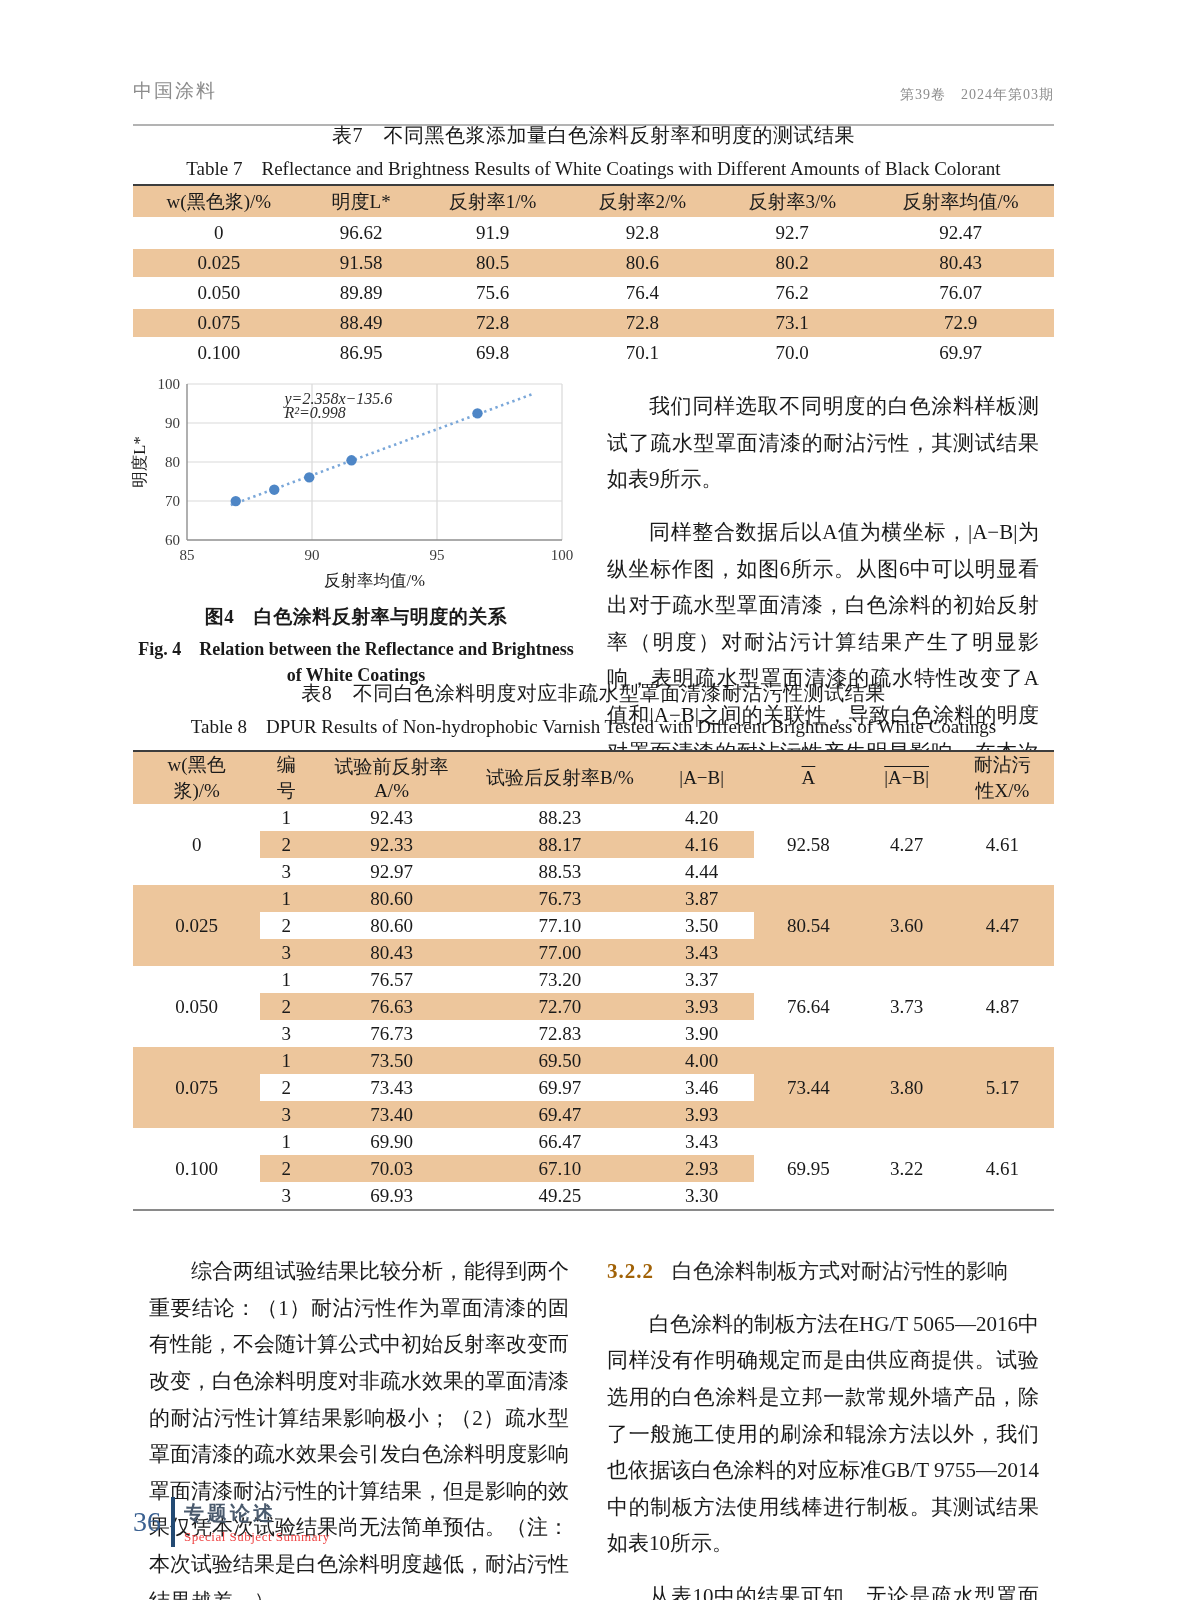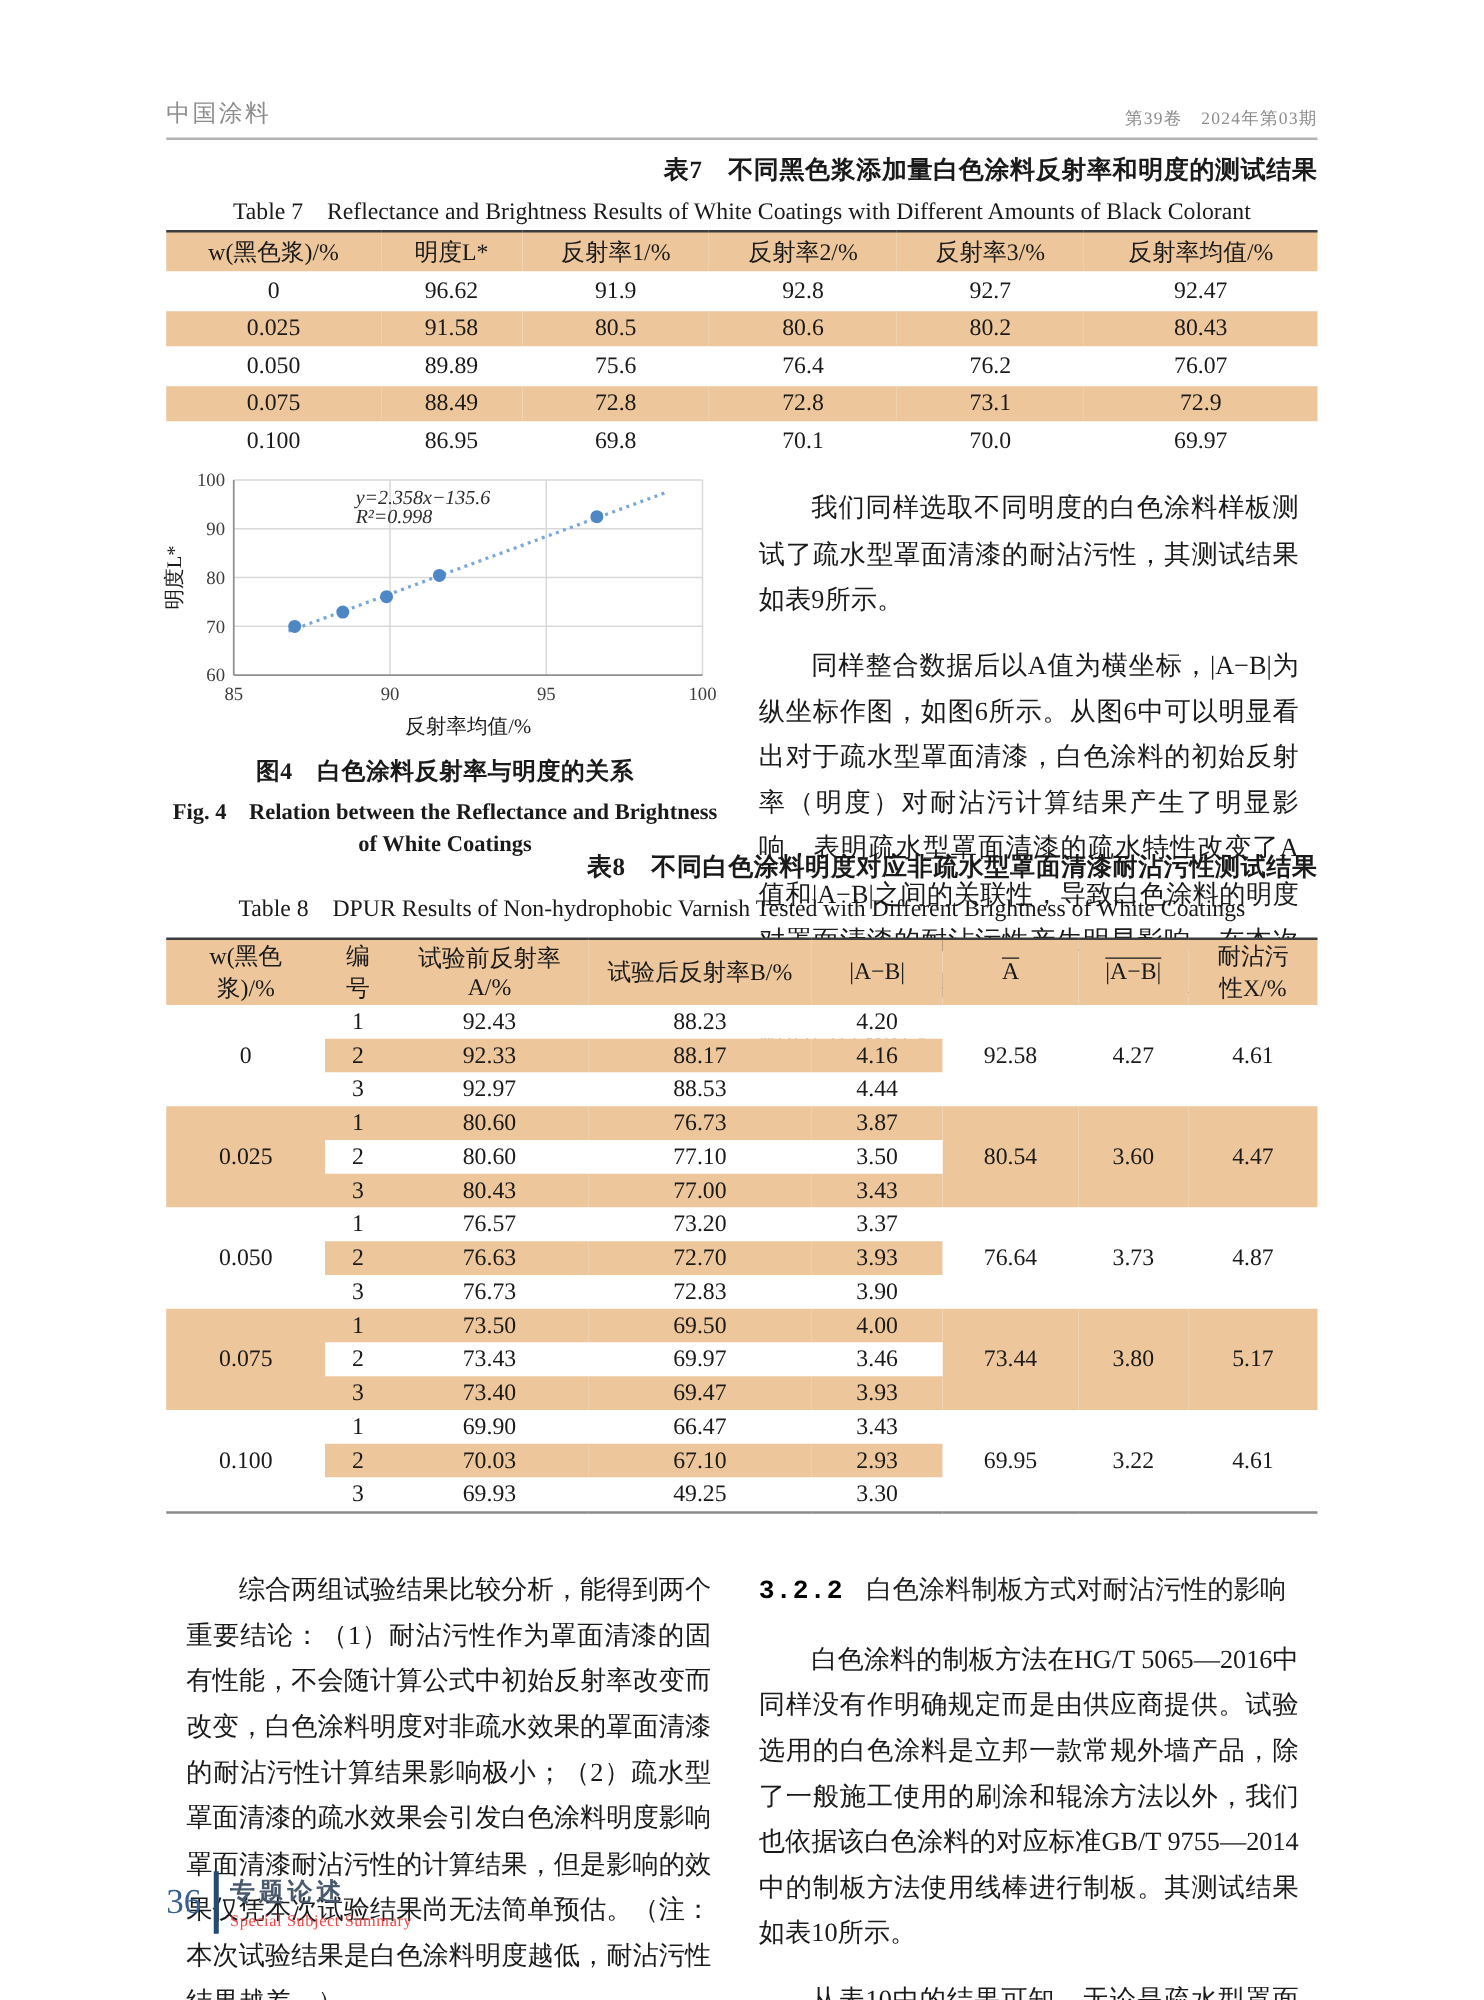--- a/index.html
+++ b/index.html
@@ -2,27 +2,27 @@
 <html><head>
 <meta charset="utf-8">
 <style>
   html,body{margin:0;padding:0;background:#ffffff;}
   .page{position:relative;width:1187px;height:1600px;background:#ffffff;overflow:hidden;
         font-family:"Liberation Serif","DejaVu Serif",serif;color:#1a1a1a;}
 
   
   .jheader{position:absolute;left:133px;right:133px;top:68px;height:36px;
            display:flex;justify-content:space-between;align-items:flex-end;
-           border-bottom:2px solid #b3b3b3;padding-bottom:6px;
+           border-bottom:2px solid #b3b3b3;padding-bottom:20px;
            font-size:19px;color:#8c8c8c;letter-spacing:2px;}
   .jheader .right{letter-spacing:1px;font-size:14px;}
 
   
   .tbl-titles{position:absolute;left:133px;width:921px;text-align:center;}
-  .tbl-titles .zh{font-size:20px;font-weight:bold;letter-spacing:.5px;text-align:right;}
+  .tbl-titles .zh{font-size:20px;font-weight:normal;letter-spacing:.5px;}
   .tbl-titles .en{font-size:19px;font-weight:normal;margin-top:7px;}
 
   
   table.datatbl{border-collapse:collapse;width:921px;font-size:19px;
                 border-top:2px solid #3d3d3d;border-bottom:2px solid #8a8a8a;}
   table.datatbl th{background:#edc69c;font-weight:normal;height:31px;text-align:center;padding:0 14px;}
   table.datatbl td{height:28px;text-align:center;padding:0 2px;}
   #table7{position:absolute;left:133px;top:184px;}
   #table7 th,#table7 td{border-bottom:2px solid #fff;}
   #table7 tr.alt td{background:#edc69c;}
@@ -38,21 +38,21 @@
   .figcap-zh{font-size:19px;font-weight:bold;text-align:center;margin-top:10px;letter-spacing:.5px;}
   .figcap-en{font-size:18px;font-weight:bold;text-align:center;margin-top:6px;line-height:1.45;}
 
   
   .coltext{font-size:21px;line-height:1.745;text-align:justify;}
   .coltext p{margin:16px;text-indent:2em;}
   .rtop{position:absolute;left:591px;top:372px;width:464px;}
   .bl{position:absolute;left:133px;top:1237px;width:452px;}
   .br{position:absolute;left:591px;top:1237px;width:464px;}
   .sechead{font-size:21px;margin:0 0 1px 0;}
-  .secno{color:#000000;font-family:Liberation Mono, monospace;
+  .secno{color:#a16207;font-family:Liberation Serif, serif;
          font-weight:bold;letter-spacing:1px;margin-right:18px;}
   .sectitle{color:#222;}
 
   
   .pfooter{position:absolute;left:133px;top:1497px;display:flex;align-items:center;}
   .pageno{font-size:28px;color:#3a6090;margin-right:10px;}
   .fbar{width:4px;height:50px;background:#234a73;margin-right:9px;}
   .fcol .zh{font-size:20px;font-weight:bold;color:#4a5a6d;letter-spacing:3px;}
   .fcol .en{font-size:13px;color:#ef4444;margin-top:2px;letter-spacing:.5px;}
 </style>

